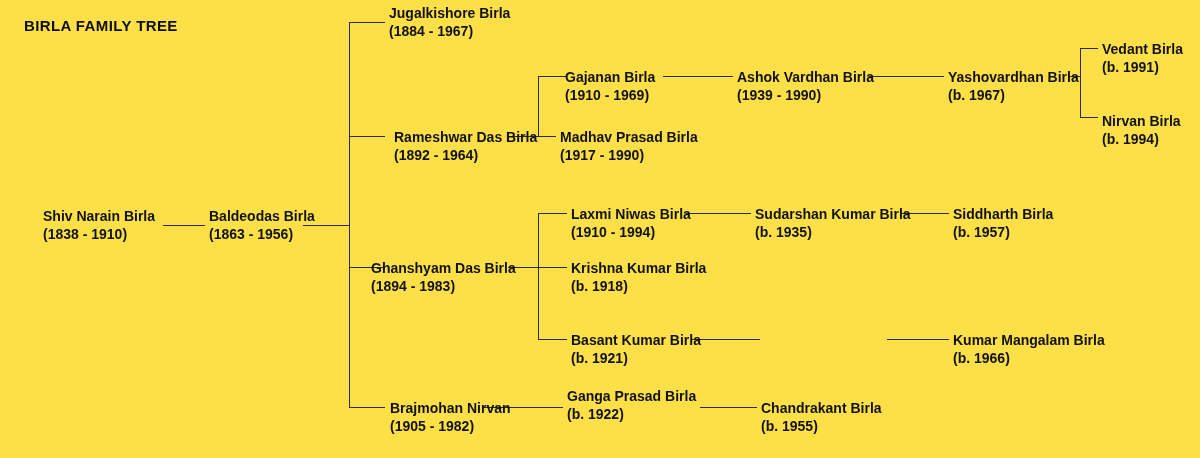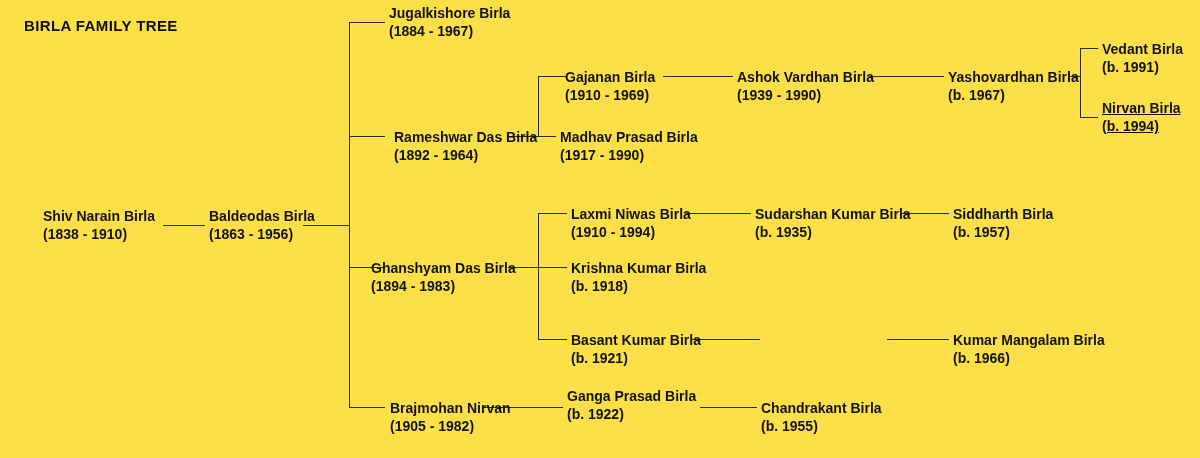--- a/index.html
+++ b/index.html
@@ -158,21 +158,21 @@
   <div class="node" style="left:948px; top:70px;">
     <span class="nm">Yashovardhan Birla</span>
     <span class="dt">(b. 1967)</span>
   </div>
 
   <div class="node" style="left:1102px; top:42px;">
     <span class="nm">Vedant Birla</span>
     <span class="dt">(b. 1991)</span>
   </div>
 
-  <div class="node" style="left:1102px; top:101px;text-decoration:underline;">
+  <div class="node" style="left:1102px; top:114px;">
     <span class="nm">Nirvan Birla</span>
     <span class="dt">(b. 1994)</span>
   </div>
 
   <div class="node" style="left:571px; top:207px;">
     <span class="nm">Laxmi Niwas Birla</span>
     <span class="dt">(1910 - 1994)</span>
   </div>
 
   <div class="node" style="left:755px; top:207px;">

